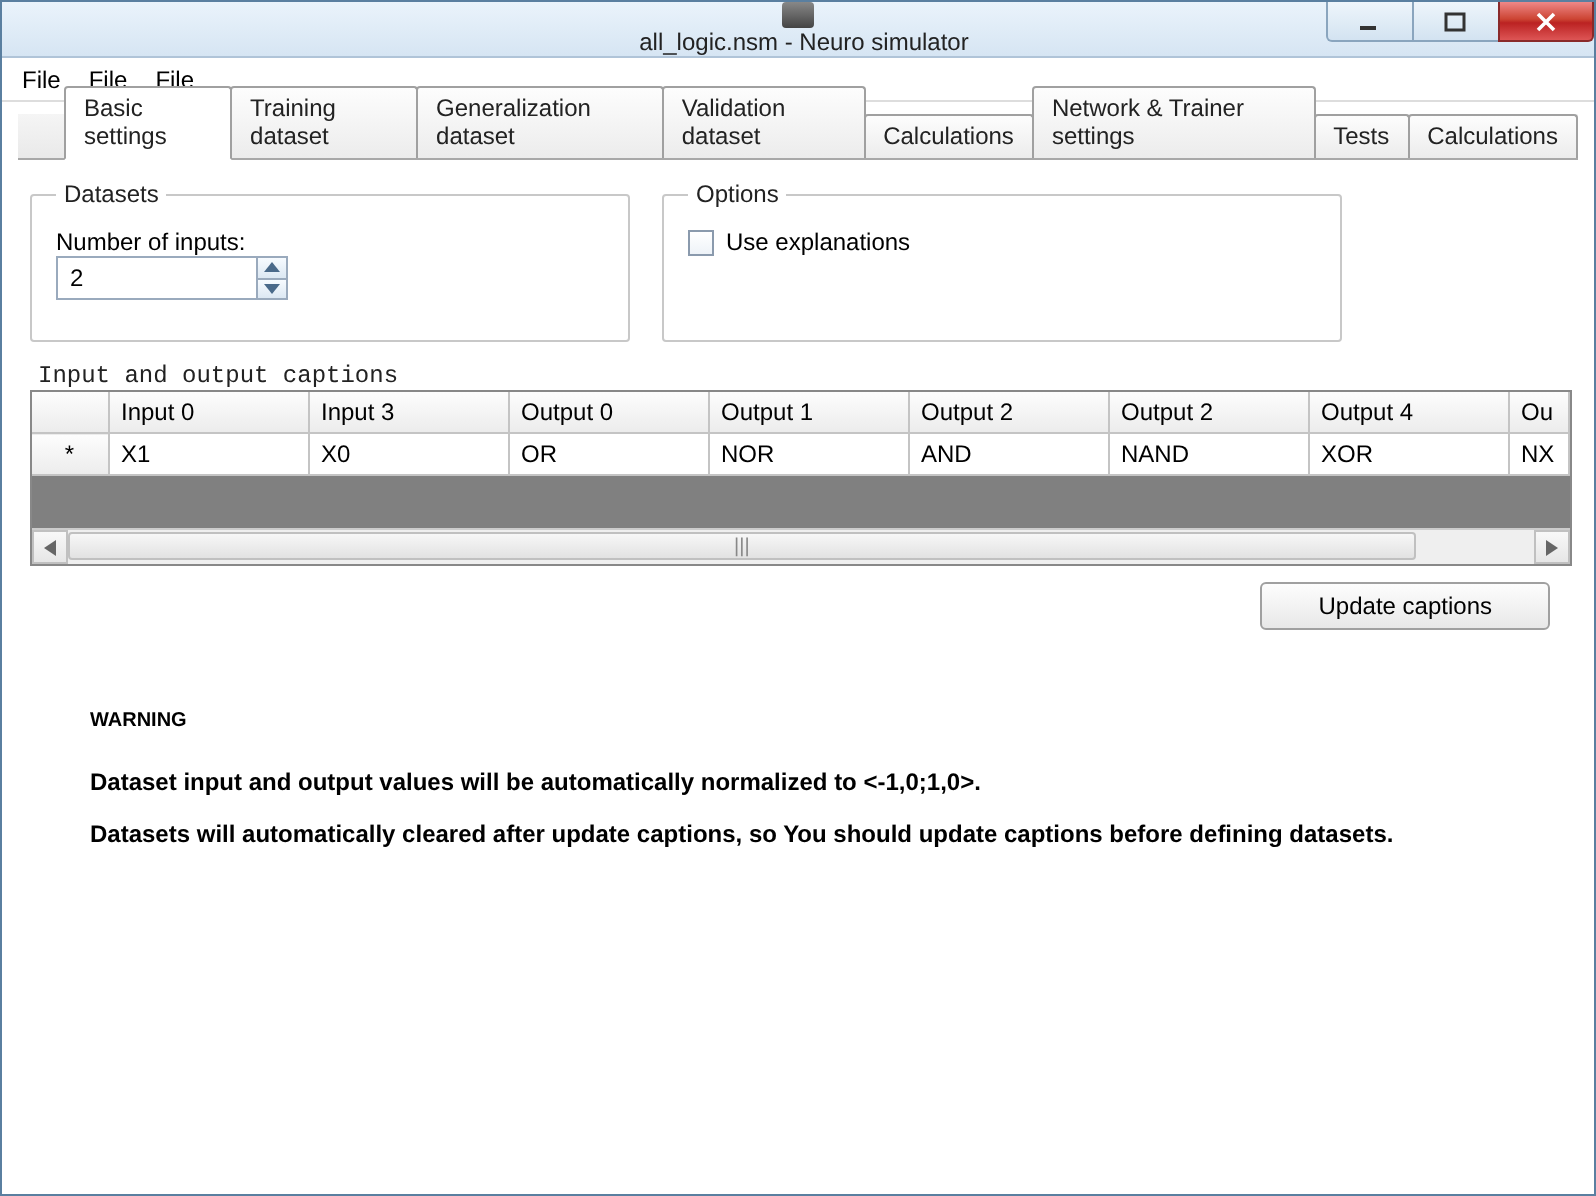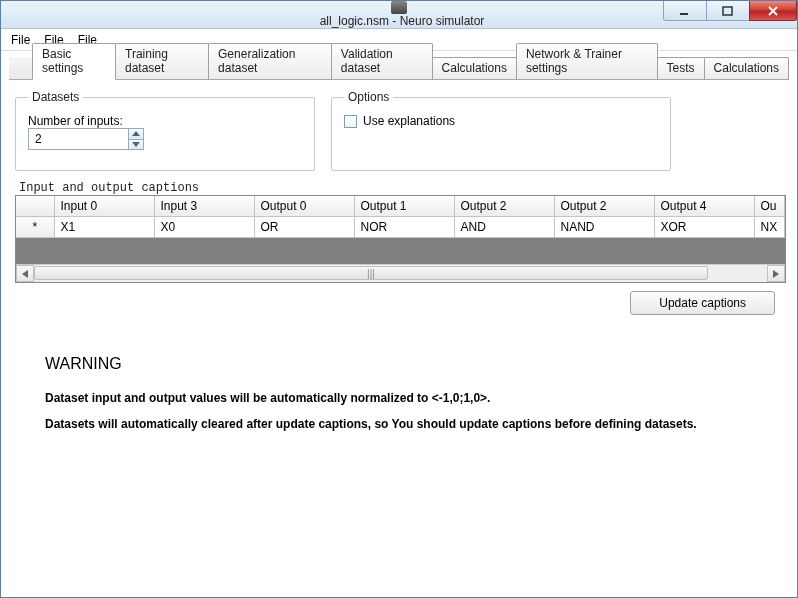--- a/index.html
+++ b/index.html
@@ -245,22 +245,22 @@
   border: 1px solid #a0a0a0;
   background: linear-gradient(#fdfdfd,#e8e8e8);
   border-radius: 3px;
 }
 .warning-block {
   margin: 26px 10px 0 30px;
   font-size: 12px;
   font-family: Tahoma, sans-serif;
 }
 .warning-block h4 {
-  font-size: 16px;
-  font-weight: normal;
+  font-size: 10px;
+  font-weight: bold;
   margin-bottom: 18px;
   margin-top: 40px;
 }
 .warning-block p {
   font-weight: bold;
   margin-bottom: 12px;
 }
 </style>
 </head>
 <body>

